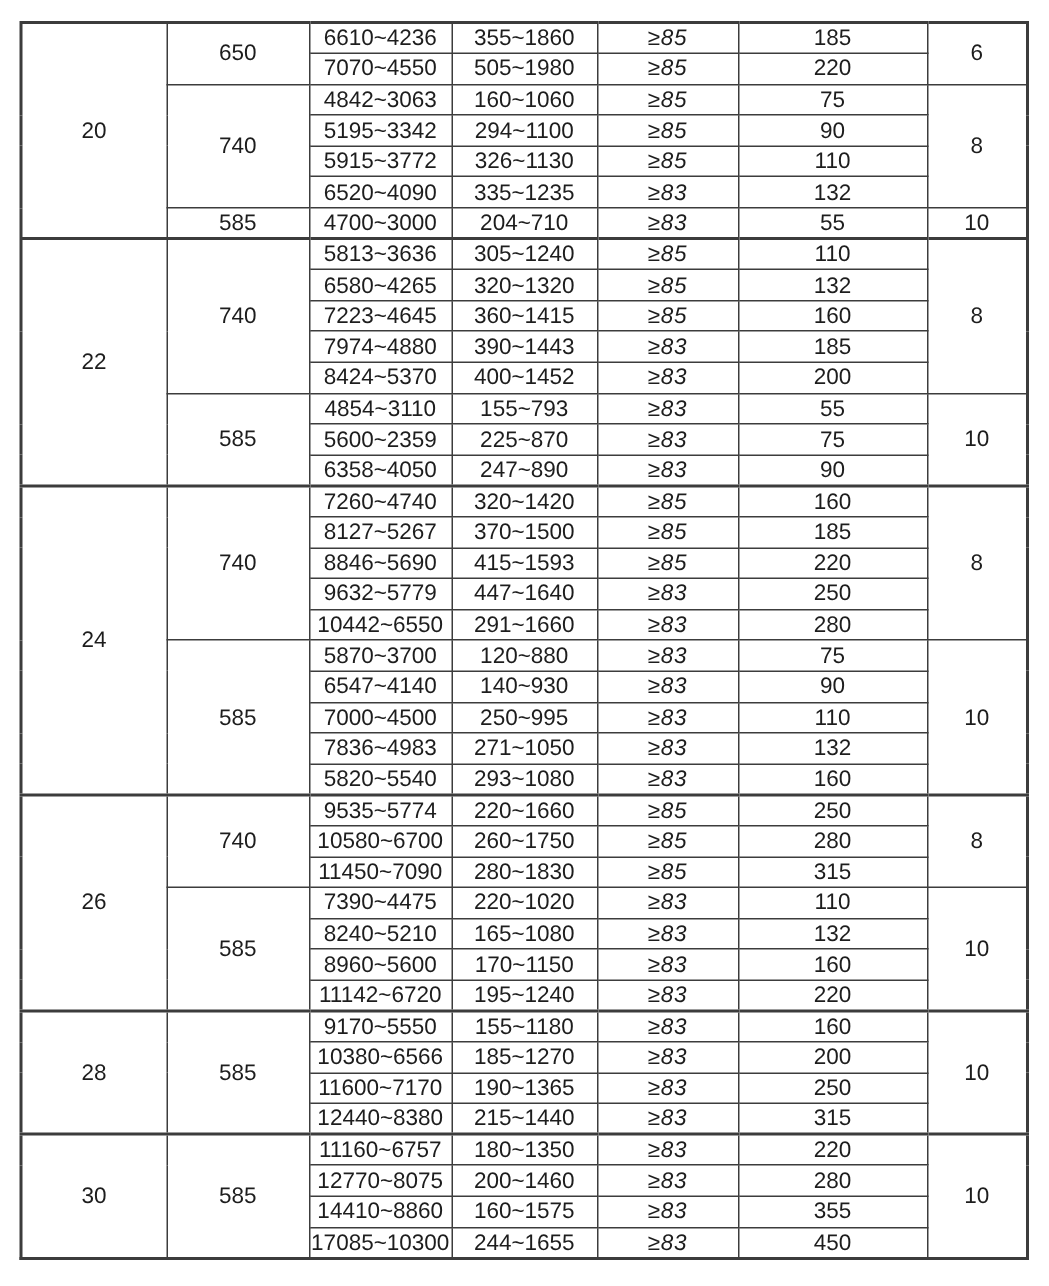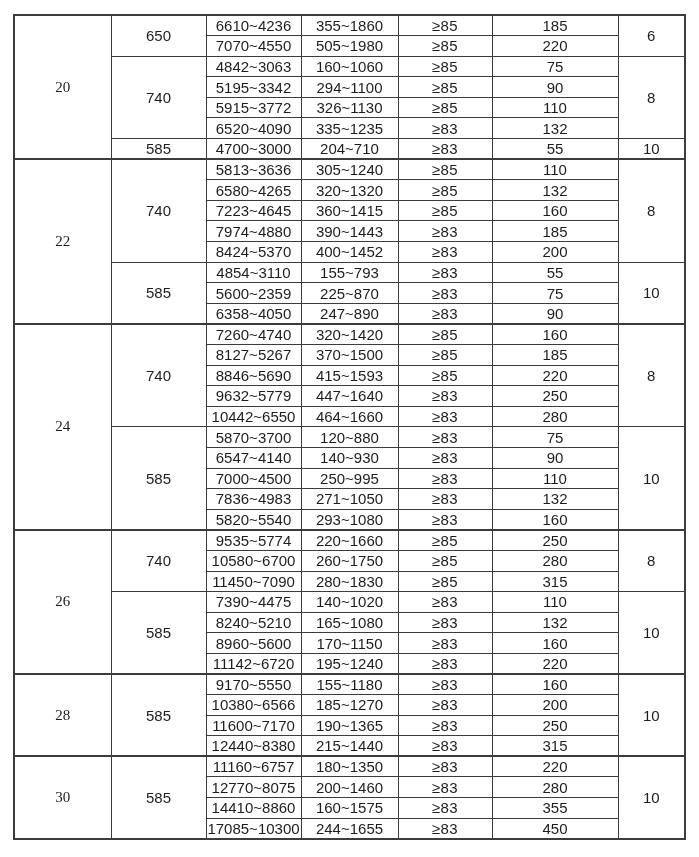--- a/index.html
+++ b/index.html
@@ -28,23 +28,23 @@
     text-align: center;
     vertical-align: middle;
     padding: 0;
     font-size: 15px;
     line-height: 1;
     white-space: nowrap;
     overflow: hidden;
     color: #1d1d1d;
   }
   table.spec-table tr.section-start td { border-top: 2px solid #3c3c3c; }
-  td.cell-section { font-size: 19px; font-family: Liberation Serif, serif; }
+  td.cell-section { font-size: 19px; }
   td.cell-group { font-size: 19px; }
-  td.cell-col-5 { font-size: 13px; letter-spacing: 0.5px; }
+  td.cell-col-5 { font-size: 13px; letter-spacing: 0.5px; font-style: italic; }
   td.cell-col-7 { font-size: 15px; }
 </style>
 </head>
 <body>
 
 <div class="page">
   <table class="spec-table">
     <colgroup>
       <col style="width:97px">
       <col style="width:95px">
@@ -179,21 +179,21 @@
           <td class="cell-data cell-col-6">220</td>
         </tr>
         <tr>
           <td class="cell-data cell-col-3">9632~5779</td>
           <td class="cell-data cell-col-4">447~1640</td>
           <td class="cell-data cell-col-5">≥83</td>
           <td class="cell-data cell-col-6">250</td>
         </tr>
         <tr>
           <td class="cell-data cell-col-3">10442~6550</td>
-          <td class="cell-data cell-col-4">464~1660</td>
+          <td class="cell-data cell-col-4">291~1660</td>
           <td class="cell-data cell-col-5">≥83</td>
           <td class="cell-data cell-col-6">280</td>
         </tr>
         <tr>
           <td class="cell-group cell-col-2" rowspan="5">585</td>
           <td class="cell-data cell-col-3">5870~3700</td>
           <td class="cell-data cell-col-4">120~880</td>
           <td class="cell-data cell-col-5">≥83</td>
           <td class="cell-data cell-col-6">75</td>
           <td class="cell-col-7" rowspan="5">10</td>
@@ -239,21 +239,21 @@
         </tr>
         <tr>
           <td class="cell-data cell-col-3">11450~7090</td>
           <td class="cell-data cell-col-4">280~1830</td>
           <td class="cell-data cell-col-5">≥85</td>
           <td class="cell-data cell-col-6">315</td>
         </tr>
         <tr>
           <td class="cell-group cell-col-2" rowspan="4">585</td>
           <td class="cell-data cell-col-3">7390~4475</td>
-          <td class="cell-data cell-col-4">140~1020</td>
+          <td class="cell-data cell-col-4">220~1020</td>
           <td class="cell-data cell-col-5">≥83</td>
           <td class="cell-data cell-col-6">110</td>
           <td class="cell-col-7" rowspan="4">10</td>
         </tr>
         <tr>
           <td class="cell-data cell-col-3">8240~5210</td>
           <td class="cell-data cell-col-4">165~1080</td>
           <td class="cell-data cell-col-5">≥83</td>
           <td class="cell-data cell-col-6">132</td>
         </tr>

